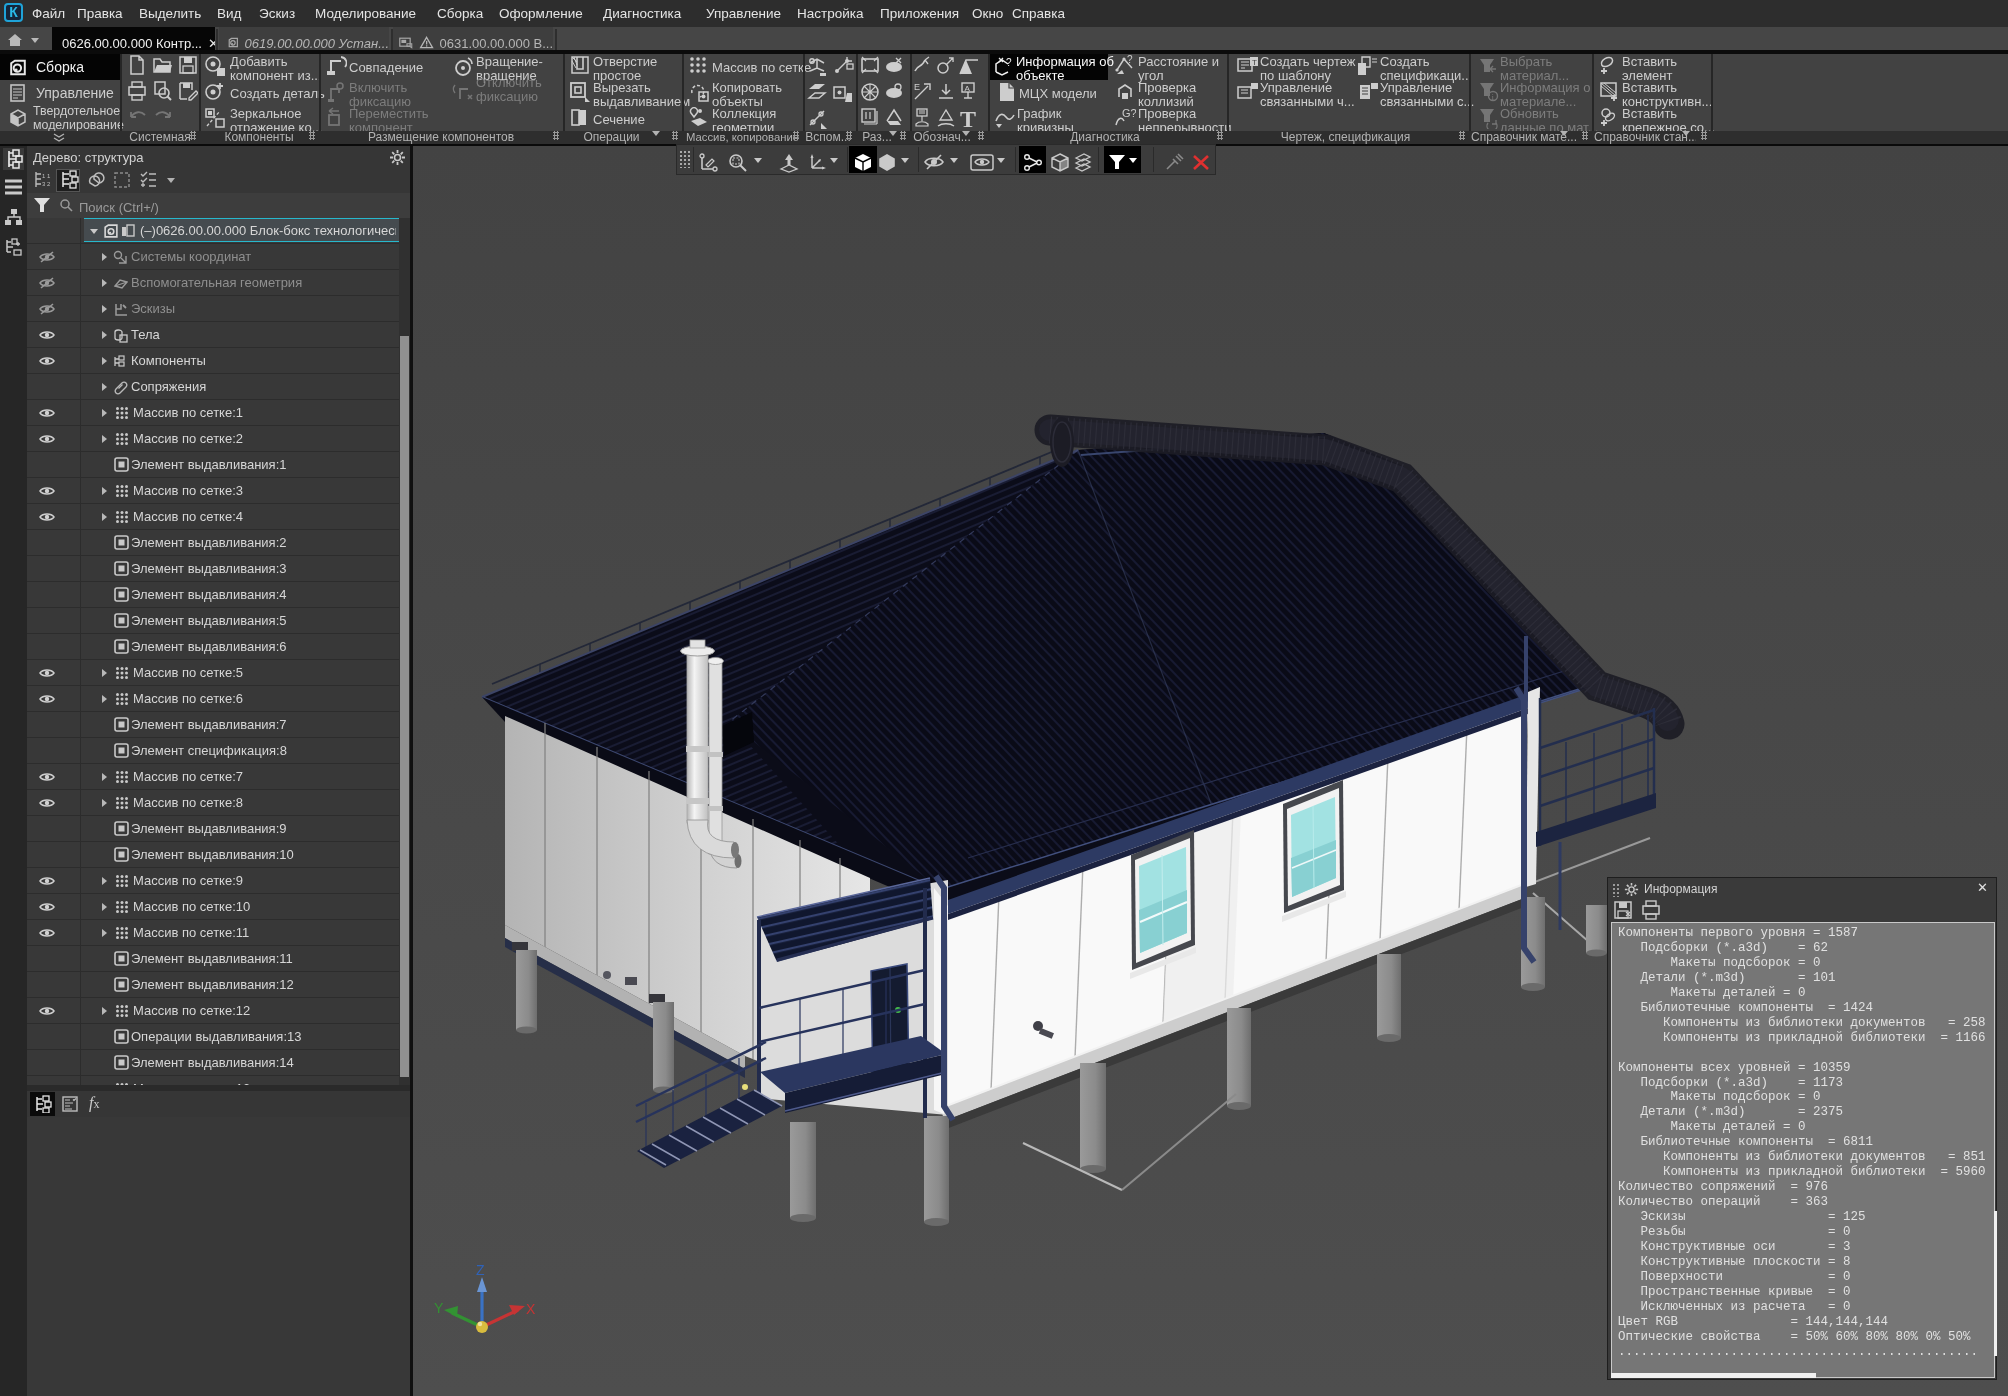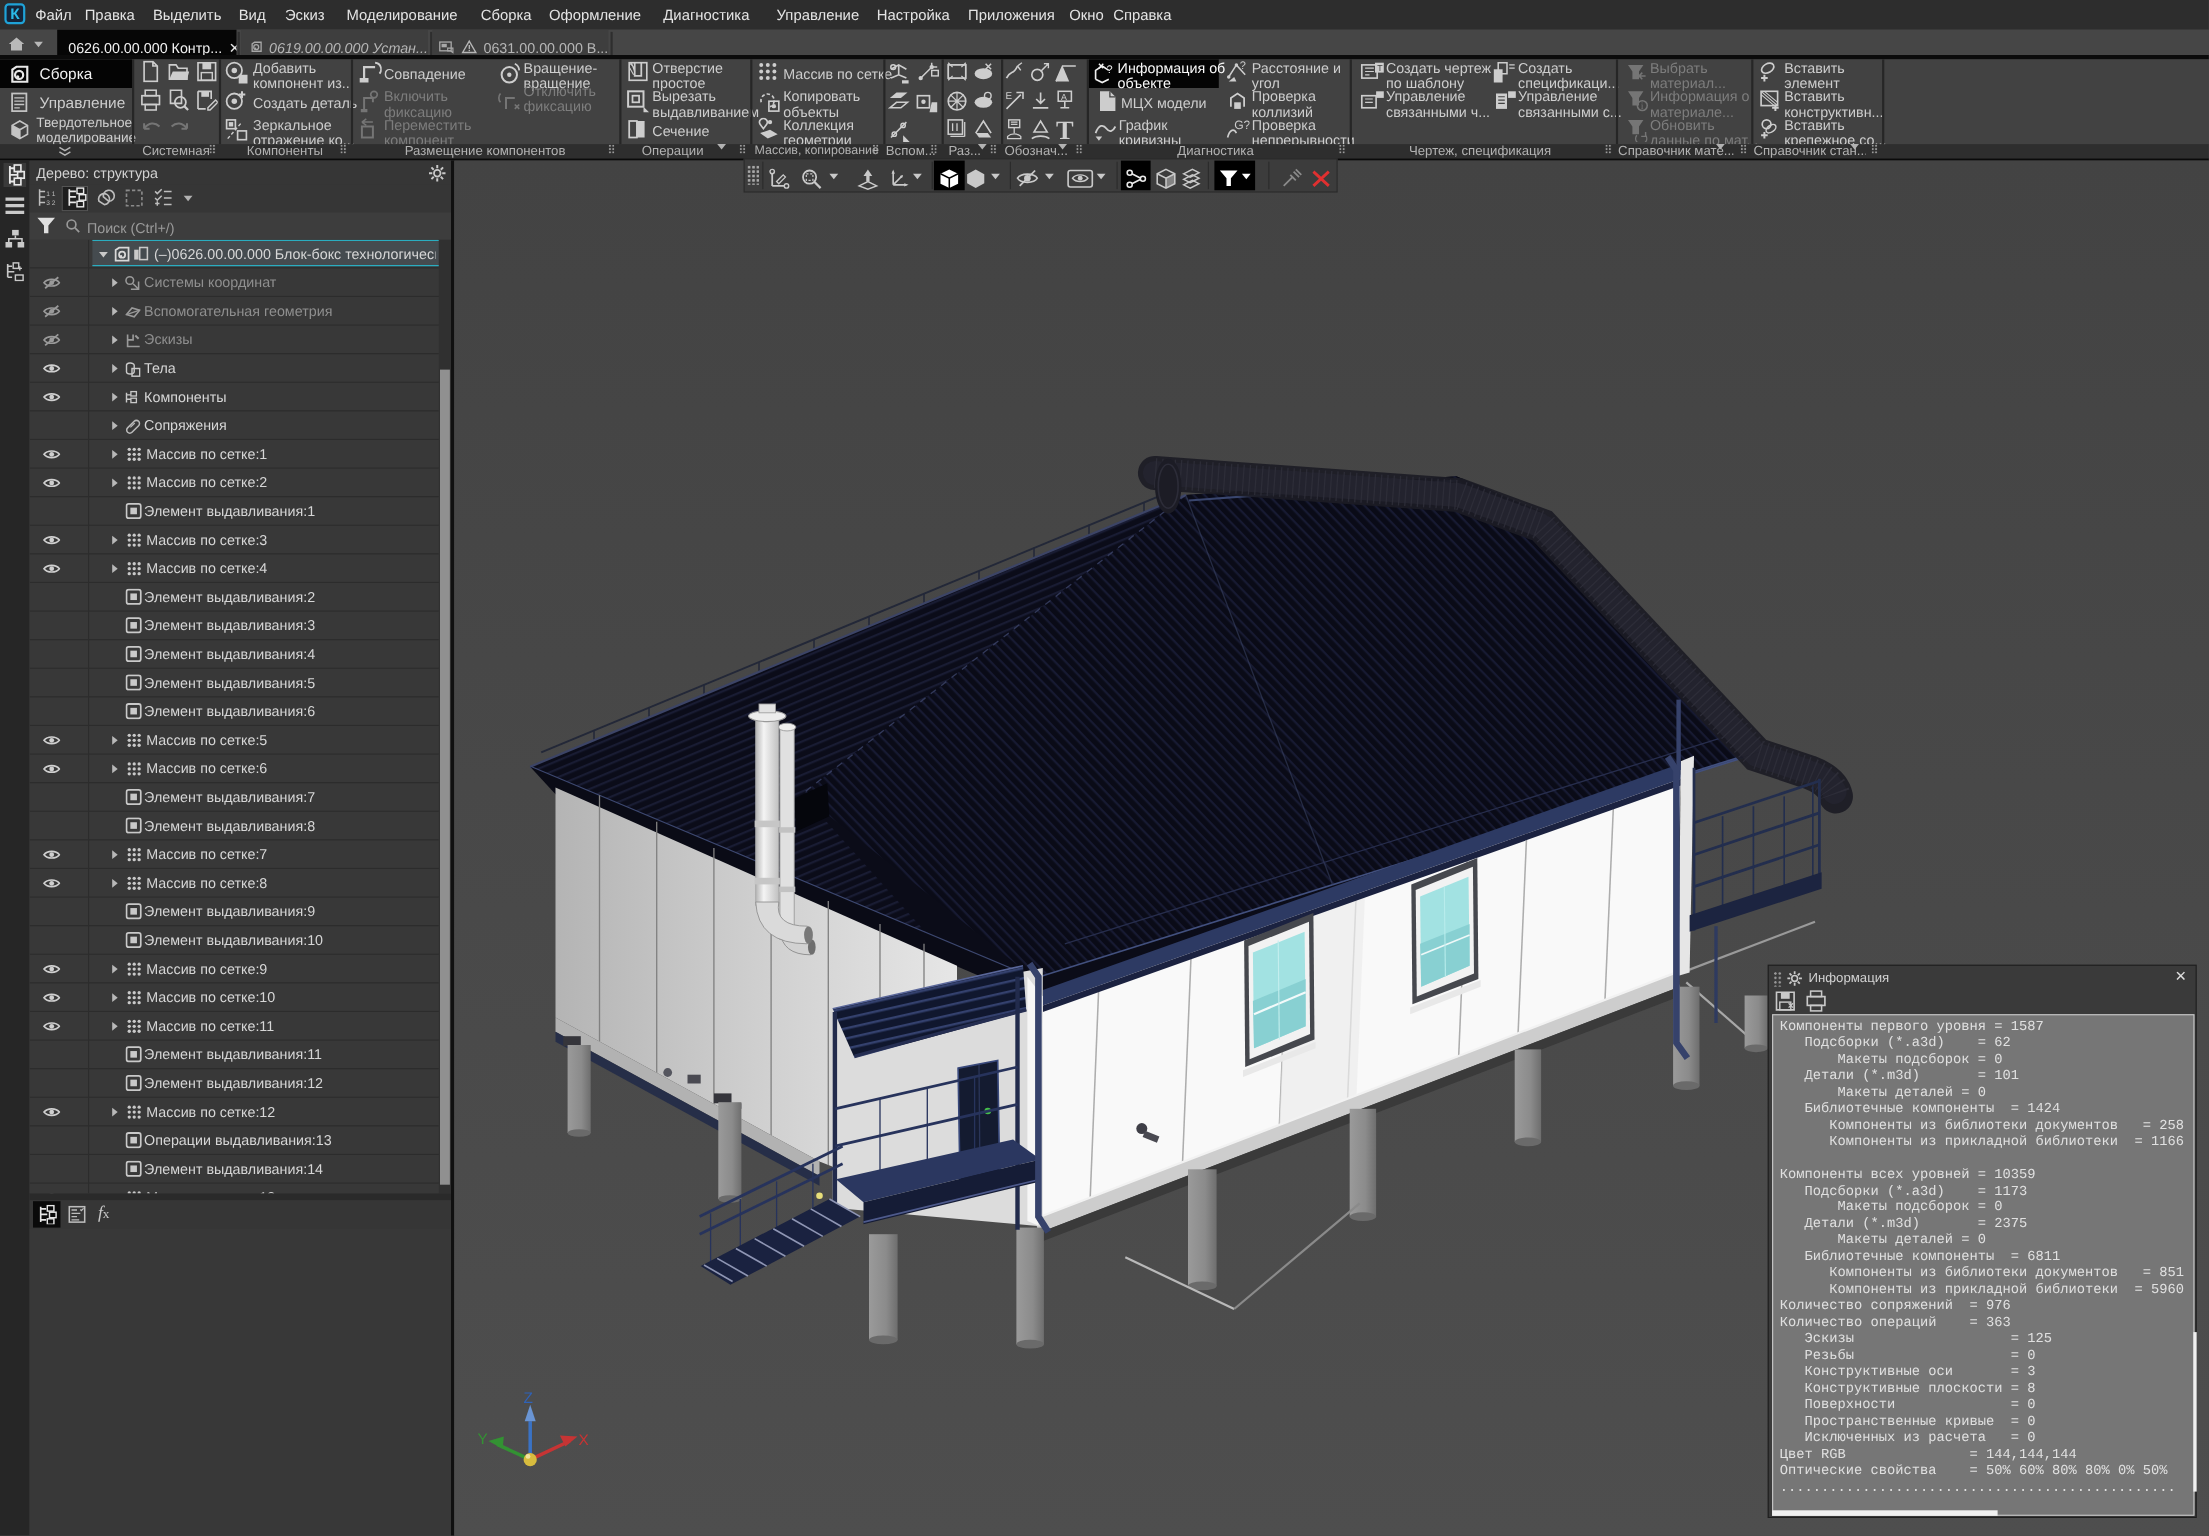--- a/index.html
+++ b/index.html
@@ -775,21 +775,21 @@
       <div class="trow" style="top:494px;">
         <svg style="position:absolute;left:87px;top:5px" width="15" height="15" viewBox="0 0 15 15">
           <use href="#extr"></use>
         </svg>
         <span class="lbl" style="left:104px">Элемент выдавливания:7</span>
       </div>
       <div class="trow" style="top:520px;">
         <svg style="position:absolute;left:87px;top:5px" width="15" height="15" viewBox="0 0 15 15">
           <use href="#extr"></use>
         </svg>
-        <span class="lbl" style="left:104px">Элемент выдавливания:8</span>
+        <span class="lbl" style="left:104px">Элемент спецификация:8</span>
       </div>
       <div class="trow" style="top:546px;">
         <svg style="position:absolute;left:12px;top:7px" width="16" height="12" viewBox="0 0 16 12">
           <use href="#eye"></use>
         </svg>
         <div class="exp" style="left:75px"></div>
         <svg style="position:absolute;left:88px;top:6px" width="14" height="14" viewBox="0 0 14 14">
           <use href="#grid9"></use>
         </svg>
         <span class="lbl" style="left:106px">Массив по сетке:7</span>

